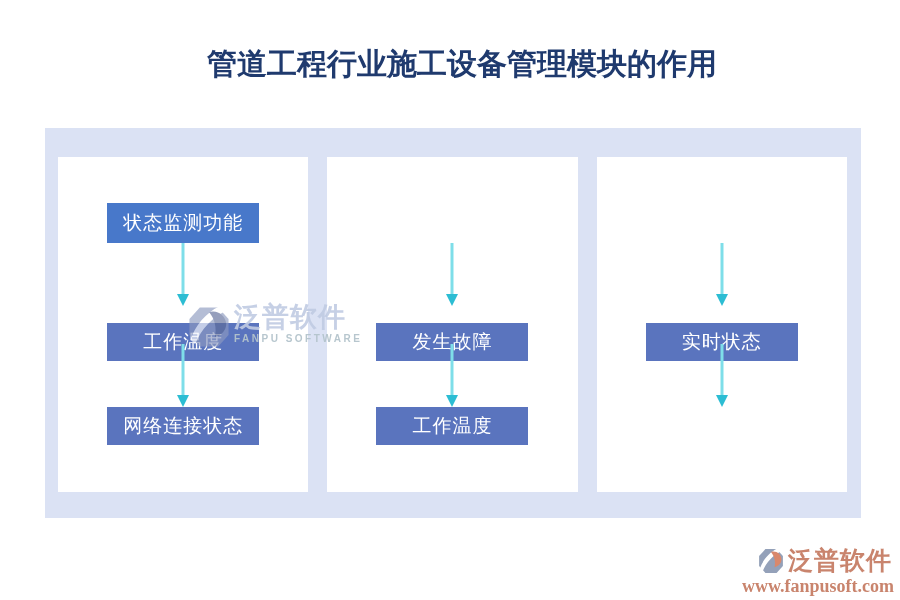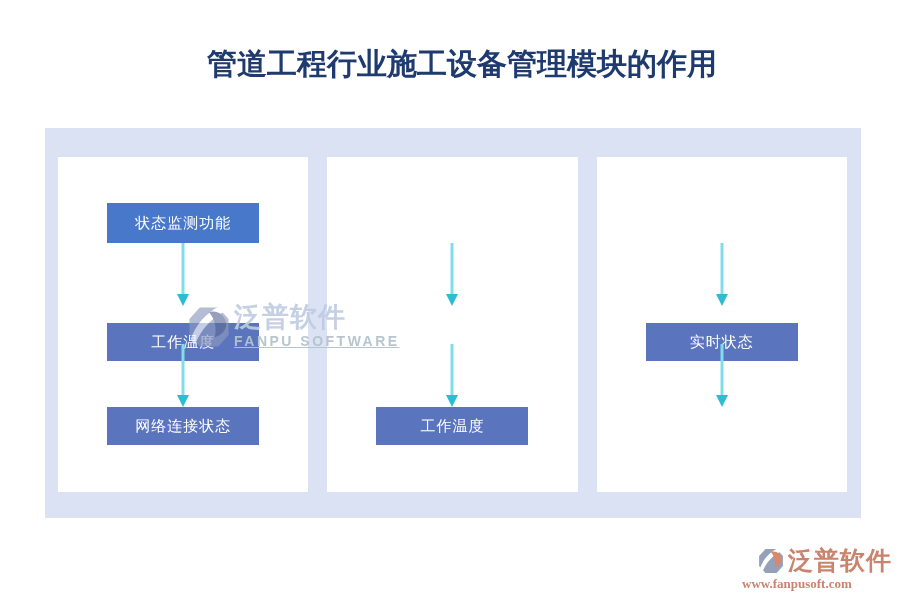--- a/index.html
+++ b/index.html
@@ -21,56 +21,55 @@
     padding:29px 14px 26px 13px;
     display:flex;gap:19px;
   }
   .col{
     flex:1;background:#ffffff;position:relative;
   }
   .fbox{
     position:absolute;left:50%;transform:translateX(-50%);
     width:152px;height:38px;
     display:flex;align-items:center;justify-content:center;
-    color:#ffffff;font-size:15px;letter-spacing:1px;white-space:nowrap;
+    color:#ffffff;font-size:19px;letter-spacing:1px;white-space:nowrap;
     background:var(--box-blue,#5a74be);
   }
   .r1{top:46px;height:40px;background:var(--box-blue-top,#4878ca);}
   .r2{top:166px;}
   .r3{top:250px;}
   .arrow{position:absolute;left:50%;transform:translateX(-50%);}
   .a1{top:86px;}
   .a2{top:187px;}
   .watermark{
     position:absolute;left:186px;top:296px;width:260px;height:70px;
     display:flex;align-items:flex-start;z-index:5;pointer-events:none;
   }
   .wm-icon{margin-top:6px;opacity:0.65;}
   .wm-text{margin-left:2px;}
   .wm-cn{
     font-size:27px;font-weight:bold;letter-spacing:1px;
     color:var(--wm-text,#c0cbe3);opacity:0.9;line-height:32px;margin-top:5px;
   }
   .wm-en{
-    font-size:14px;font-weight:bold;letter-spacing:2.5px;
+    font-size:10px;font-weight:bold;letter-spacing:2.5px;
     color:var(--wm-en-text,#b4c4cc);opacity:0.95;
     font-family:"Liberation Sans","DejaVu Sans",sans-serif;
-    text-decoration:underline;
   }
   .footer-brand{
     position:absolute;left:742px;top:547px;width:150px;
   }
   .fb-row{display:flex;align-items:center;justify-content:flex-end;}
   .fb-cn{
     font-size:25px;font-weight:bold;letter-spacing:1px;
     color:var(--brand-salmon,#c9846d);line-height:28px;margin-left:3px;
   }
   .fb-url{
-    margin-top:1px;
-    font-size:13px;font-weight:bold;
+    text-align:center;margin-top:1px;
+    font-size:18px;font-weight:bold;
     color:var(--brand-salmon,#c9846d);
   }
 </style>
 </head>
 <body>
 
 <div class="page-title">管道工程行业施工设备管理模块的作用</div>
 
 <div class="panel">
 
@@ -86,20 +85,21 @@
       <polygon points="2,51 14,51 8,63" fill="#2cbdd3"></polygon>
     </svg>
     <div class="fbox r3">网络连接状态</div>
   </div>
 
   <div class="col">
     <svg class="arrow a1" width="16" height="63" viewBox="0 0 16 63">
       <line x1="8" y1="0" x2="8" y2="53" stroke="#7edee9" stroke-width="3"></line>
       <polygon points="2,51 14,51 8,63" fill="#2cbdd3"></polygon>
     </svg>
+    <div class="fbox r2">发生故障</div>
     <svg class="arrow a2" width="16" height="63" viewBox="0 0 16 63">
       <line x1="8" y1="0" x2="8" y2="53" stroke="#7edee9" stroke-width="3"></line>
       <polygon points="2,51 14,51 8,63" fill="#2cbdd3"></polygon>
     </svg>
     <div class="fbox r3">工作温度</div>
   </div>
 
   <div class="col">
     <svg class="arrow a1" width="16" height="63" viewBox="0 0 16 63">
       <line x1="8" y1="0" x2="8" y2="53" stroke="#7edee9" stroke-width="3"></line>

